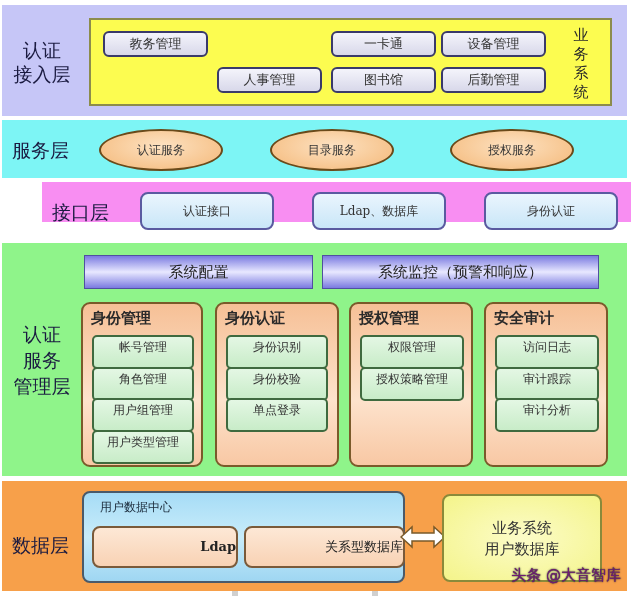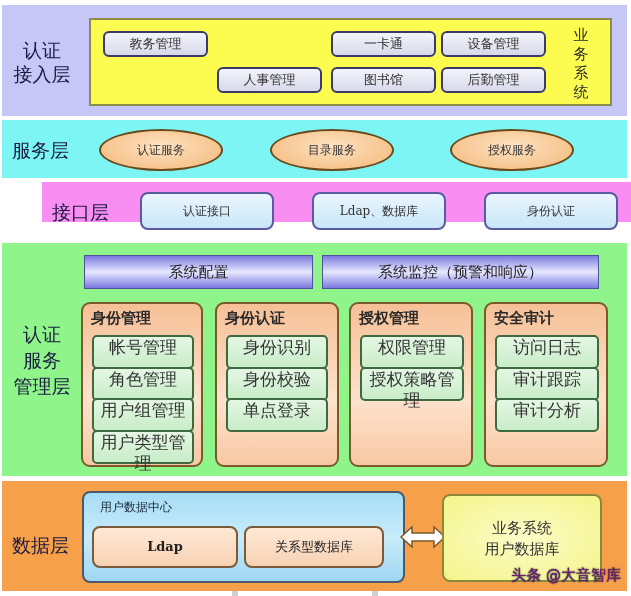--- a/index.html
+++ b/index.html
@@ -31,30 +31,30 @@
 
   
   #layer-mgmt { top: 243px; height: 233px; background: #8ff48a; }
   #layer-mgmt .layer-label { left: 8px; top: 78px; width: 64px; line-height: 26px; }
   .top-bar { position: absolute; top: 12px; height: 34px; border: 1px solid #5050a0;
     background: linear-gradient(#7a7ae0 0%, #e8e8ff 50%, #7a7ae0 100%); font-size: 15px; line-height: 32px; text-align: center; color: #222; }
   .group { position: absolute; top: 59px; height: 165px; border: 2px solid #7a5a2a; border-radius: 9px;
     background: linear-gradient(#f6c096, #fde2cc 60%, #f8c8a4); }
   .group-title { position: absolute; left: 8px; top: 5px; font-size: 15px; font-weight: bold; color: #2a2a2a; }
   .sub-btn { position: absolute; left: 9px; height: 34px; border: 2px solid #3f6a3f; border-radius: 5px;
-    background: linear-gradient(#e4f7e4, #c8ecc8); font-size: 17px; line-height: 21px; text-align: center; color: #333; }
+    background: linear-gradient(#e4f7e4, #c8ecc8); font-size: 12px; line-height: 21px; text-align: center; color: #333; }
 
   
   #layer-data { top: 481px; height: 110px; background: #f7a04a; }
   #layer-data .layer-label { left: 10px; top: 52px; }
   .data-center { position: absolute; left: 80px; top: 10px; width: 323px; height: 92px; border: 2px solid #4a5a6a; border-radius: 8px;
     background: linear-gradient(#a6dcf6, #c8ecfa 50%, #9fd6f2); }
   .dc-title { position: absolute; left: 16px; top: 6px; font-size: 12px; color: #1a2a3a; }
   .dc-box { position: absolute; top: 33px; height: 42px; border: 2px solid #7a5a3a; border-radius: 8px;
-    background: linear-gradient(#fde8d6, #f8d2b4); font-family: "DejaVu Serif", serif; font-size: 13px; line-height: 38px; text-align: center; color: #222; }
+    background: linear-gradient(#fde8d6, #f8d2b4); font-family: "DejaVu Serif", serif; font-size: 13px; line-height: 38px; text-align: right; color: #222; }
   .arrow { position: absolute; left: 398px; top: 44px; width: 46px; height: 24px; }
   .biz-db { position: absolute; left: 440px; top: 13px; width: 160px; height: 88px; border: 2px solid #8a8a3a; border-radius: 8px;
     background: radial-gradient(ellipse at 50% 50%, #fcfcc8, #f4f48a); font-family: "DejaVu Serif", serif; font-size: 15px; line-height: 21px; text-align: center; color: #333; padding-top: 22px; }
   .watermark { position: absolute; right: 6px; bottom: 6px; font-size: 15px; color: #701a75; text-shadow: 0 0 2px #333, 0 0 1px #333; }
   .tick { position: absolute; top: 591px; width: 6px; height: 5px; background: #d0d0d0; }
 </style>
 </head>
 <body>
 
 <div class="layer" id="layer-access">
@@ -128,21 +128,21 @@
     <div class="sub-btn" style="top:63px;width:104px;">审计跟踪</div>
     <div class="sub-btn" style="top:94px;width:104px;">审计分析</div>
   </div>
 </div>
 
 <div class="layer" id="layer-data">
   <div class="layer-label">数据层</div>
   <div class="data-center">
     <div class="dc-title">用户数据中心</div>
     <div class="dc-box" style="left:8px;width:146px;font-weight:bold;">Ldap</div>
-    <div class="dc-box" style="left:160px;width:140px;">关系型数据库</div>
+    <div class="dc-box" style="left:160px;width:161px;">关系型数据库</div>
   </div>
   <svg class="arrow" viewBox="0 0 46 24">
     <polygon points="1,12 12,2 12,8 34,8 34,2 45,12 34,22 34,16 12,16 12,22" fill="#ffffff" stroke="#7a5a2a" stroke-width="1.5"></polygon>
   </svg>
   <div class="biz-db">
     <div>业务系统</div>
     <div>用户数据库</div>
   </div>
   <div class="watermark">头条 @大音智库</div>
 </div>

